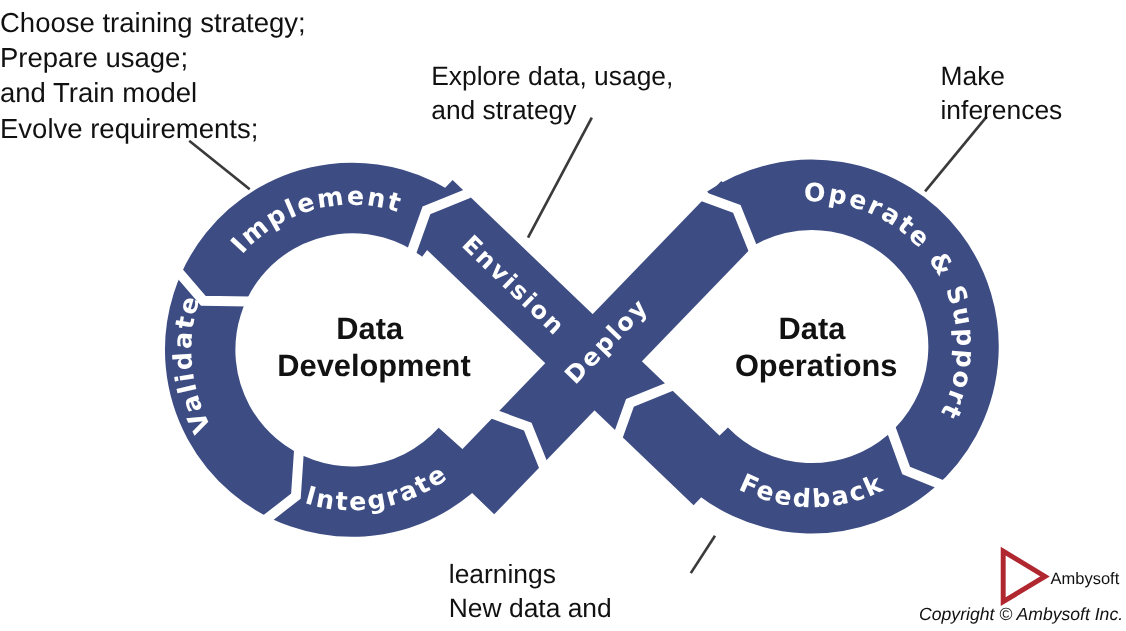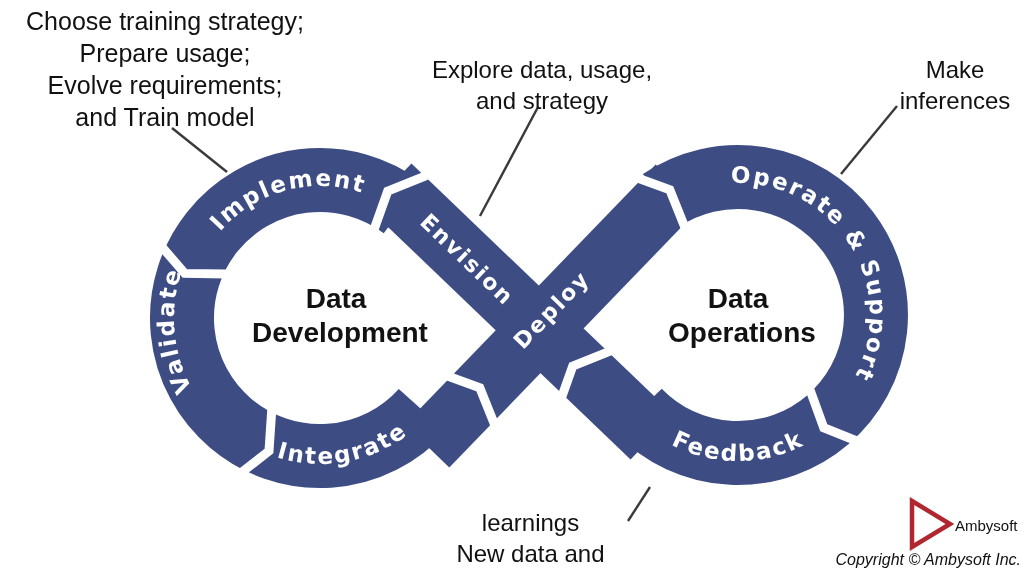--- a/index.html
+++ b/index.html
@@ -18,21 +18,21 @@
   .ribbon-label-diag{
     font-family:"DejaVu Sans",sans-serif;font-weight:bold;fill:#ffffff;
     font-size:22px;letter-spacing:2px;text-anchor:middle;
   }
   .center-title{
     font-family:"Liberation Sans",sans-serif;font-weight:bold;fill:#121212;
     font-size:28px;text-anchor:middle;
   }
   .connector{stroke:#3a3a3a;stroke-width:2.4;fill:none;}
   .annotation{
-    position:absolute;text-align:center;color:#111111;
+    position:absolute;text-align:left;color:#111111;
     font-size:24px;line-height:31px;white-space:nowrap;
   }
   .annotation.training{left:0;top:5px;width:330px;font-size:25px;line-height:32px;}
   .annotation.explore{left:392px;top:54px;width:300px;}
   .annotation.inferences{left:855px;top:54px;width:200px;}
   .annotation.newdata{left:408px;top:507px;width:245px;}
   .copyright{
     position:absolute;left:815px;top:551px;width:206px;text-align:right;
     color:#111111;font-size:16px;font-style:italic;
   }
@@ -96,22 +96,22 @@
   <line class="connector" x1="897" y1="106" x2="841" y2="174"></line>
   <line class="connector" x1="650" y1="487" x2="628" y2="521"></line>
 
   <polygon points="912,501 950,524 912,547" fill="none" stroke="#b02730" stroke-width="4.5"></polygon>
   <text class="logo-text" x="955" y="531">Ambysoft</text>
 </svg>
 
 <div class="annotation training">
   <div>Choose training strategy;</div>
   <div>Prepare usage;</div>
+  <div>and Train model</div>
   <div>Evolve requirements;</div>
-  <div>and Train model</div>
 </div>
 
 <div class="annotation explore">
   <div>Explore data, usage,</div>
   <div>and strategy</div>
 </div>
 
 <div class="annotation inferences">
   <div>Make</div>
   <div>inferences</div>

